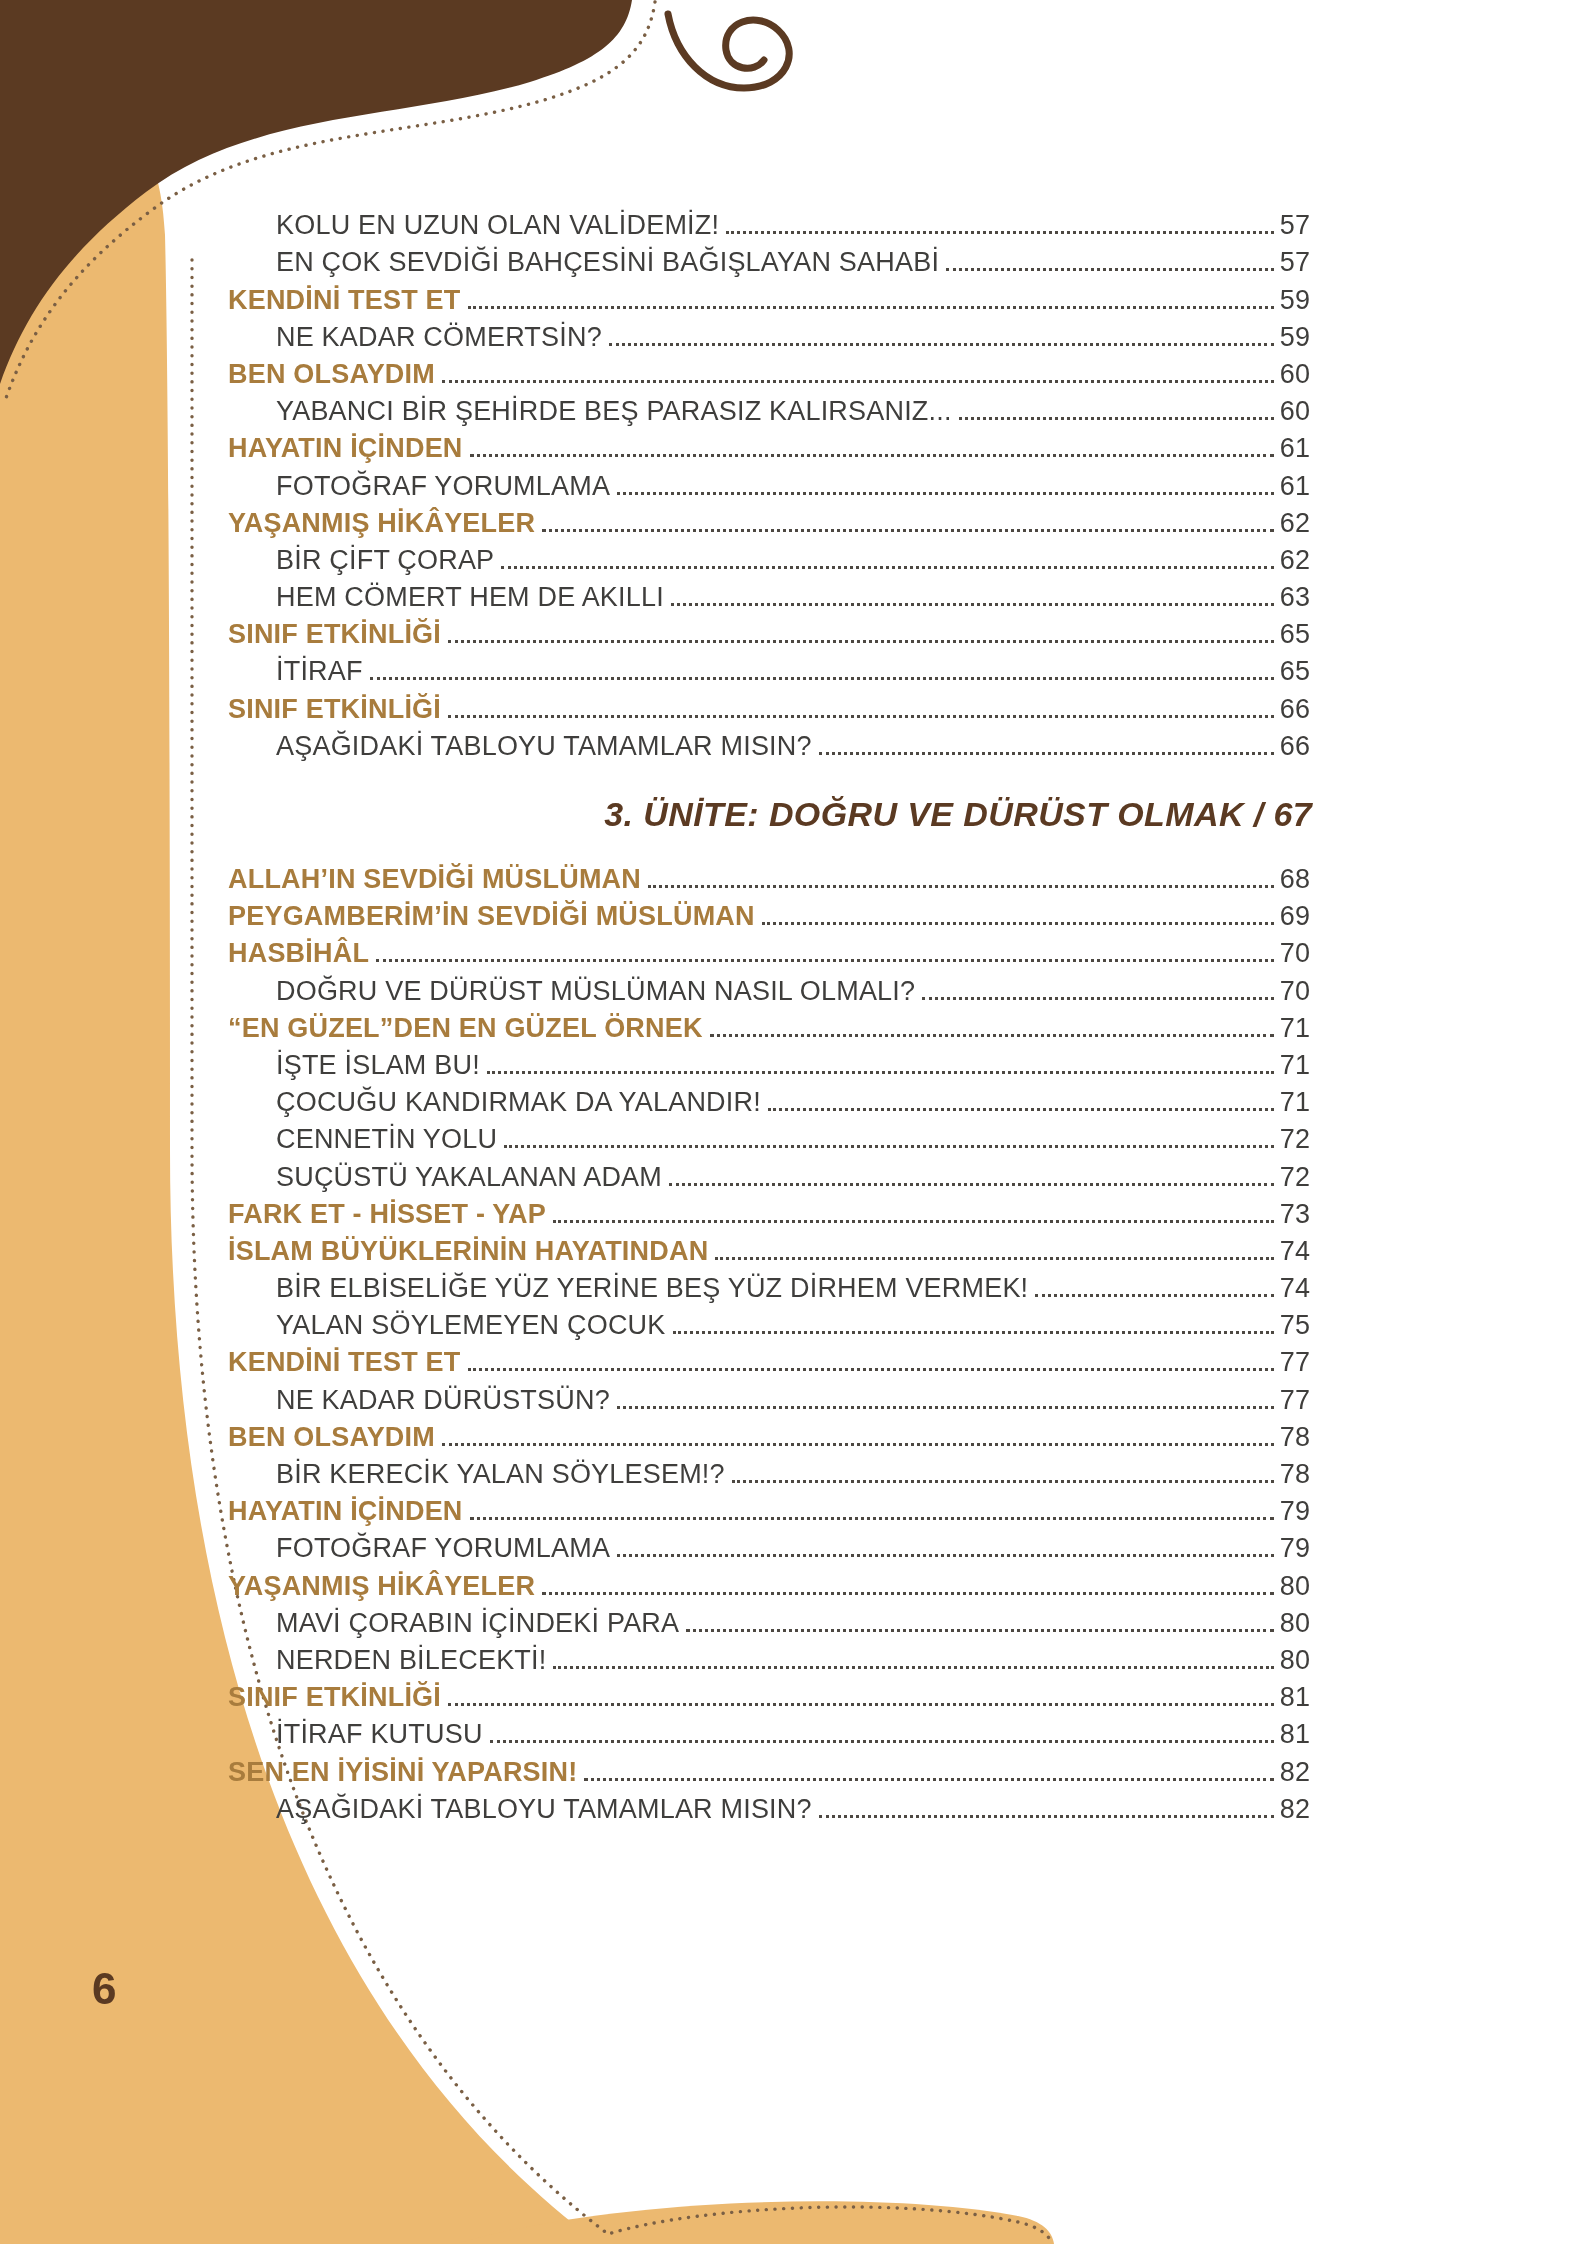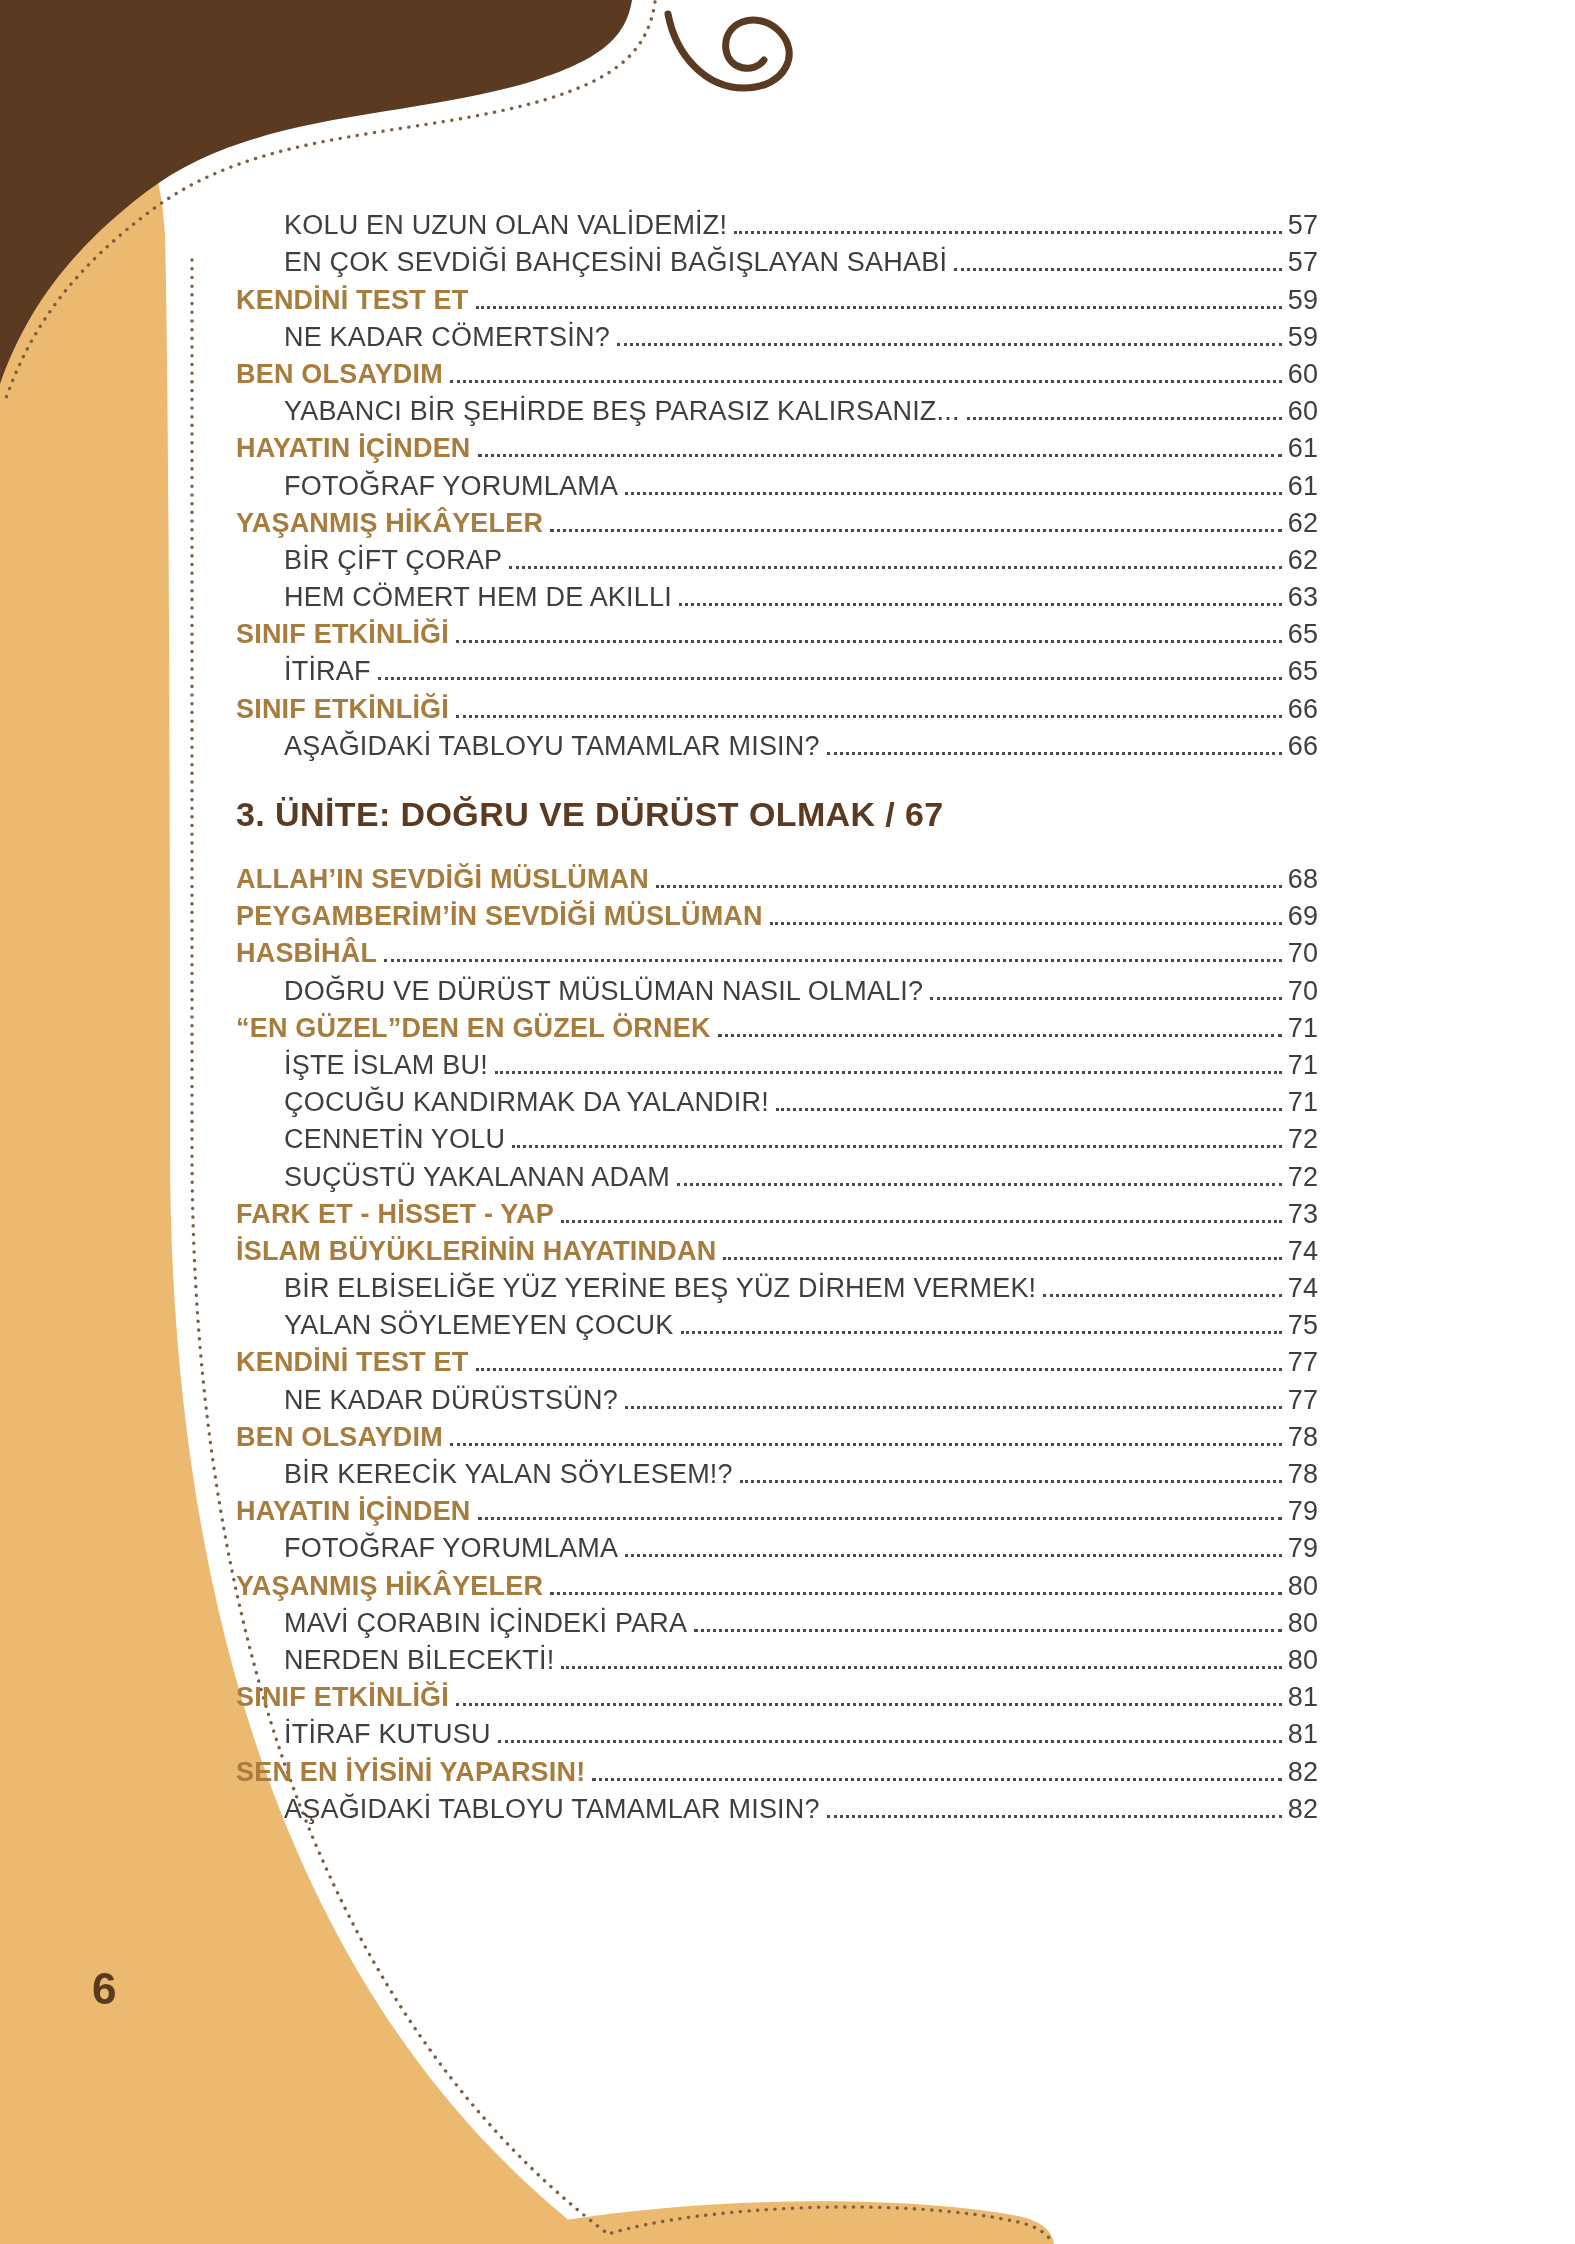--- a/index.html
+++ b/index.html
@@ -34,21 +34,21 @@
   }
   .spiral {
     fill: none;
     stroke: var(--dark-brown, #5b3a22);
     stroke-width: 7;
     stroke-linecap: round;
   }
 
   .toc {
     position: absolute;
-    left: 236px;
+    left: 228px;
     top: 204px;
     width: 1084px;
   }
   .row {
     display: flex;
     align-items: flex-end;
     height: 37.2px;
     font-size: 27px;
     letter-spacing: 0.2px;
     white-space: nowrap;
@@ -69,22 +69,23 @@
   .row.lvl0 .label { color: var(--toc-accent, #a87c3d); font-weight: bold; }
   .row.lvl1 { padding-left: 48px; }
   .row.lvl1 .label { color: var(--text, #3f3e3c); }
 
   .heading {
     margin: 32px 0 24px 0;
     font-size: 34px;
     line-height: 40px;
     font-weight: bold;
     letter-spacing: 0.4px;
-    text-align: left;
+    text-align: right;
     color: var(--dark-brown, #5b3a22);
+    font-style: italic;
   }
 
   .pagenum {
     position: absolute;
     left: 92px;
     top: 1964px;
     font-size: 44px;
     font-weight: bold;
     color: var(--dark-brown, #5b3a22);
   }

